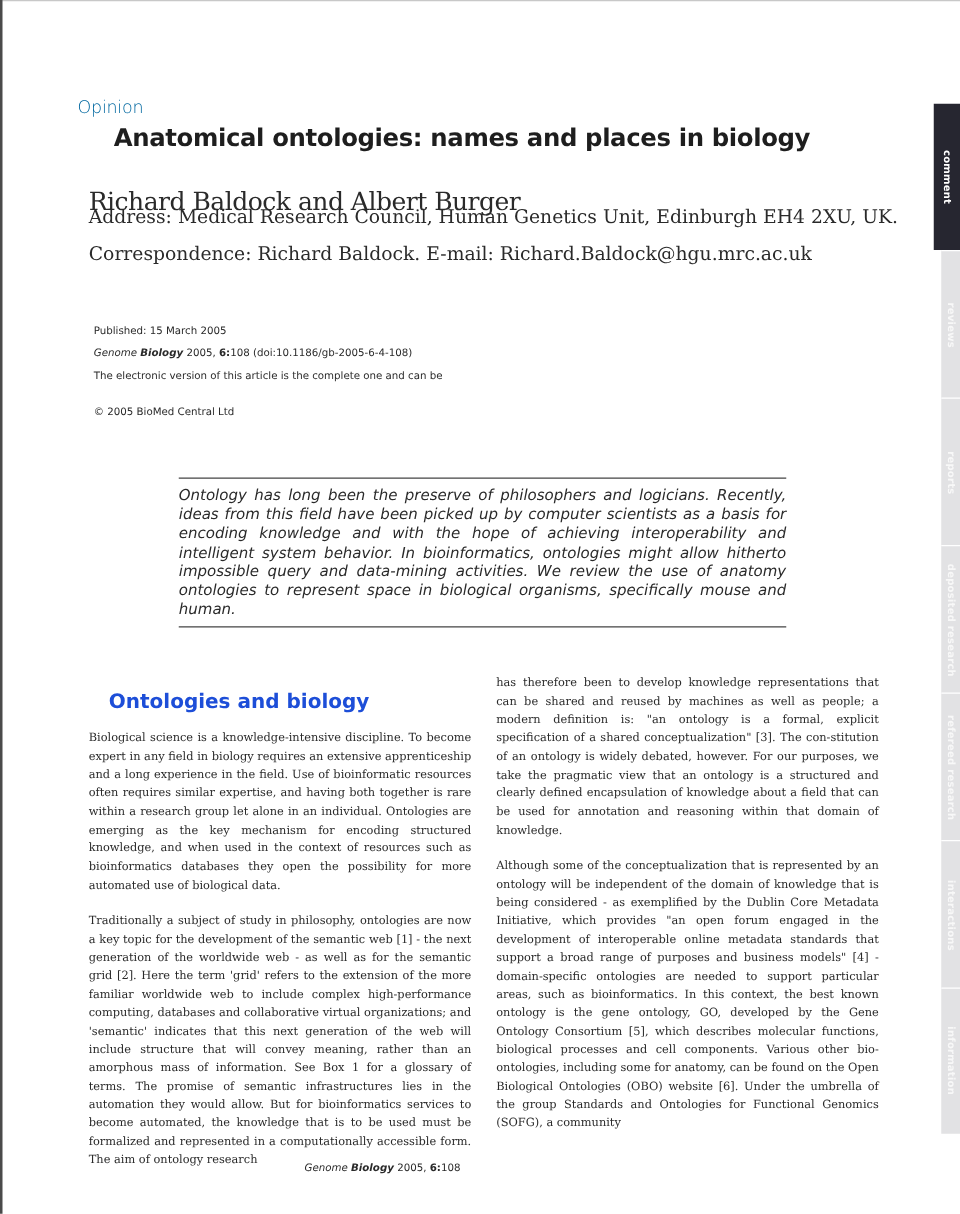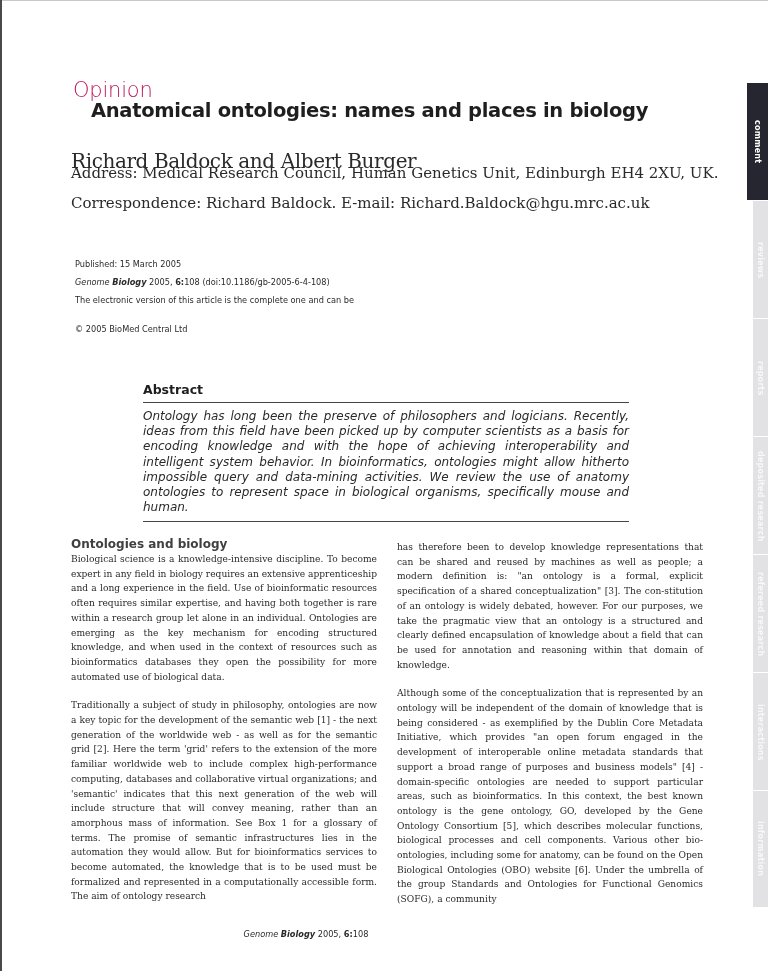--- a/index.html
+++ b/index.html
@@ -4,38 +4,38 @@
 <style>
   html, body { margin:0; padding:0; }
   body {
     width:768px; height:971px; position:relative; overflow:hidden;
     background:#ffffff; color:#2a2a2a;
     font-family:"Liberation Sans", sans-serif;
   }
   .top-border { position:absolute; left:0; top:0; width:768px; height:1px; background:#c8c8c8; }
   .left-border { position:absolute; left:0; top:0; width:2px; height:971px; background:#4a4a4a; }
 
-  .section-label { position:absolute; left:73px; top:78px; font-size:21px; color:#be185d; font-family:"DejaVu Sans", sans-serif; font-weight:300; letter-spacing:-0.2px; }
+  .section-label { position:absolute; left:62px; top:78px; font-size:14px; color:#0369a1; font-family:"DejaVu Sans", sans-serif; font-weight:300; letter-spacing:-0.2px; }
   .title { position:absolute; left:71px; top:99px; font-size:19.5px; font-weight:bold; color:#1e1e1e; font-family:"DejaVu Sans", sans-serif; letter-spacing:-0.3px; white-space:nowrap;margin-left:20px; }
   .authors { position:absolute; left:71px; top:116px; font-size:20px; color:#2a2a2a; font-family:"DejaVu Serif", serif; letter-spacing:-0.4px; white-space:nowrap;margin-top:33px; }
 
   .meta-serif { position:absolute; left:71px; font-size:15px; font-family:"DejaVu Serif", serif; color:#2a2a2a; white-space:nowrap; }
   .meta-sans { position:absolute; left:75px; font-size:8.2px; font-family:"DejaVu Sans", sans-serif; color:#2a2a2a; line-height:12px; }
   .meta-sans b { font-weight:bold; }
   .meta-sans i { font-style:italic; }
 
   .abstract { position:absolute; left:143px; top:382px; width:486px; }
   .abstract-heading { font-family:"DejaVu Sans", sans-serif; font-weight:bold; font-size:12.5px; color:#1e1e1e; height:20px; }
   .rule { height:1px; background:#444; }
   .abstract-text { font-family:"DejaVu Sans", sans-serif; font-size:12px; line-height:15.2px; text-align:justify; padding:6px 0 6px 0; color:#2a2a2a;font-style:italic; }
 
   .col { position:absolute; top:537px; width:306px; font-family:"DejaVu Serif", serif; font-size:9.1px; line-height:14.7px; color:#2a2a2a; text-align:justify; }
   .col-left { left:71px; }
   .col-right { left:397px; top:540px; }
-  .col h2 { margin:0; font-family:"DejaVu Sans", sans-serif; font-size:12px; font-weight:bold; color:#404040; line-height:15px; }
+  .col h2 { margin:16px; font-family:"DejaVu Sans", sans-serif; font-size:16px; font-weight:bold; color:#1d4ed8; line-height:15px; }
   .col p { margin:0 0 14px 0; }
 
   .footer { position:absolute; left:0; width:612px; top:929px; text-align:center; font-family:"DejaVu Sans", sans-serif; font-size:8.2px; color:#2a2a2a; }
   .footer i { font-style:italic; }
 
   .tabs { position:absolute; right:0; top:83px; width:21px; }
   .tab { position:absolute; right:0; display:flex; align-items:center; justify-content:center; }
   .tab.active { background:#262630; width:21px; }
   .tab.inactive { background:#e2e2e4; width:15px; border-top:1px solid #ffffff; }
   .tab span { writing-mode:vertical-rl; font-family:"DejaVu Sans", sans-serif; font-size:8px; font-weight:bold; white-space:nowrap; letter-spacing:0.2px; }
@@ -56,21 +56,20 @@
 <div class="meta-serif" style="top:194px;">Correspondence: Richard Baldock. E-mail: Richard.Baldock@hgu.mrc.ac.uk</div>
 
 <div class="meta-sans" style="top:258px;">Published: 15 March 2005</div>
 <div class="meta-sans" style="top:276px;"><i>Genome</i> <b><i>Biology</i></b><span> 2005, </span><b>6:</b><span>108 (doi:10.1186/gb-2005-6-4-108)</span></div>
 <div class="meta-sans" style="top:294px;">
   <div>The electronic version of this article is the complete one and can be</div>
 </div>
 <div class="meta-sans" style="top:323px;">© 2005 BioMed Central Ltd</div>
 
 <div class="abstract">
-  <div class="abstract-heading">Abstract</div>
   <div class="rule"></div>
   <div class="abstract-text">Ontology has long been the preserve of philosophers and logicians. Recently, ideas from this field have been picked up by computer scientists as a basis for encoding knowledge and with the hope of achieving interoperability and intelligent system behavior. In bioinformatics, ontologies might allow hitherto impossible query and data-mining activities. We review the use of anatomy ontologies to represent space in biological organisms, specifically mouse and human.</div>
   <div class="rule"></div>
 </div>
 
 <div class="col col-left">
   <h2>Ontologies and biology</h2>
   <p>Biological science is a knowledge-intensive discipline. To become expert in any field in biology requires an extensive apprenticeship and a long experience in the field. Use of bioinformatic resources often requires similar expertise, and having both together is rare within a research group let alone in an individual. Ontologies are emerging as the key mechanism for encoding structured knowledge, and when used in the context of resources such as bioinformatics databases they open the possibility for more automated use of biological data.</p>
   <p>Traditionally a subject of study in philosophy, ontologies are now a key topic for the development of the semantic web [1] - the next generation of the worldwide web - as well as for the semantic grid [2]. Here the term 'grid' refers to the extension of the more familiar worldwide web to include complex high-performance computing, databases and collaborative virtual organizations; and 'semantic' indicates that this next generation of the web will include structure that will convey meaning, rather than an amorphous mass of information. See Box 1 for a glossary of terms. The promise of semantic infrastructures lies in the automation they would allow. But for bioinformatics services to become automated, the knowledge that is to be used must be formalized and represented in a computationally accessible form. The aim of ontology research</p>
 </div>

